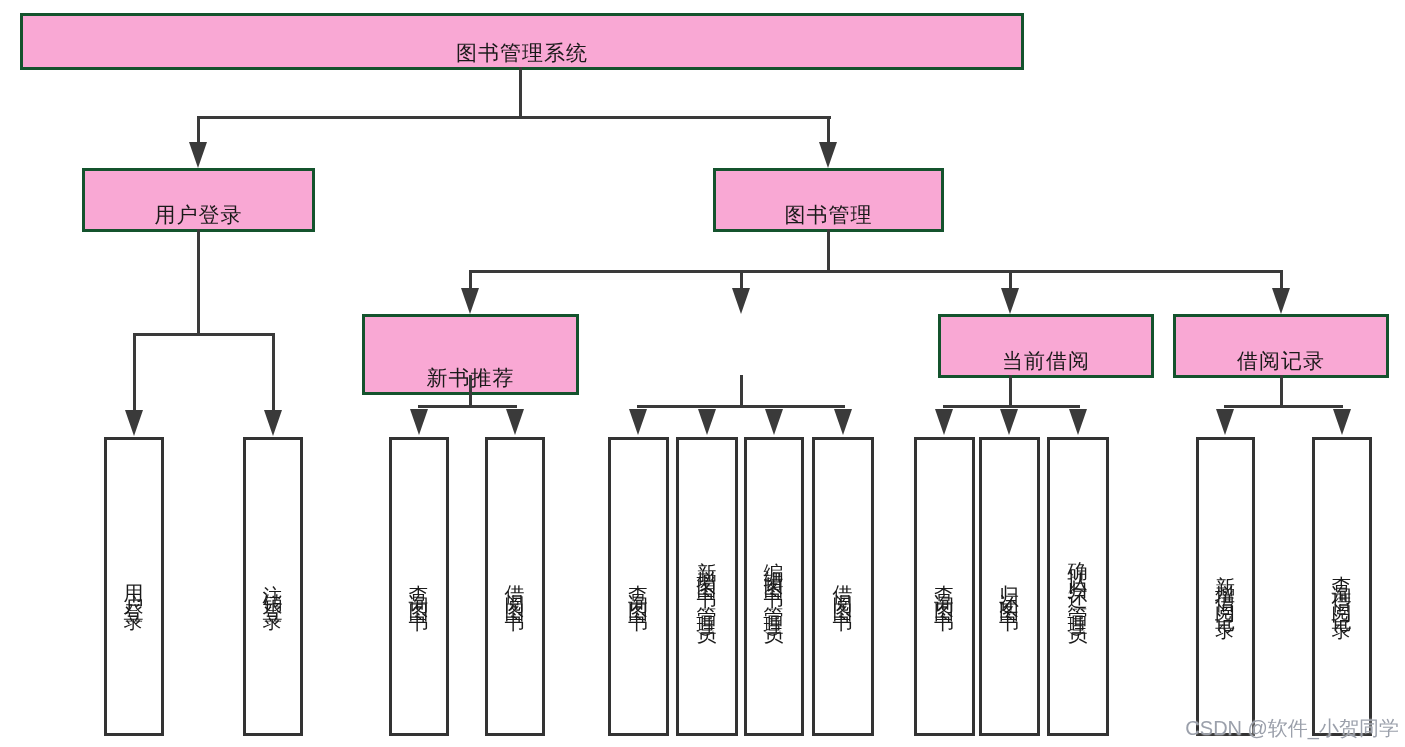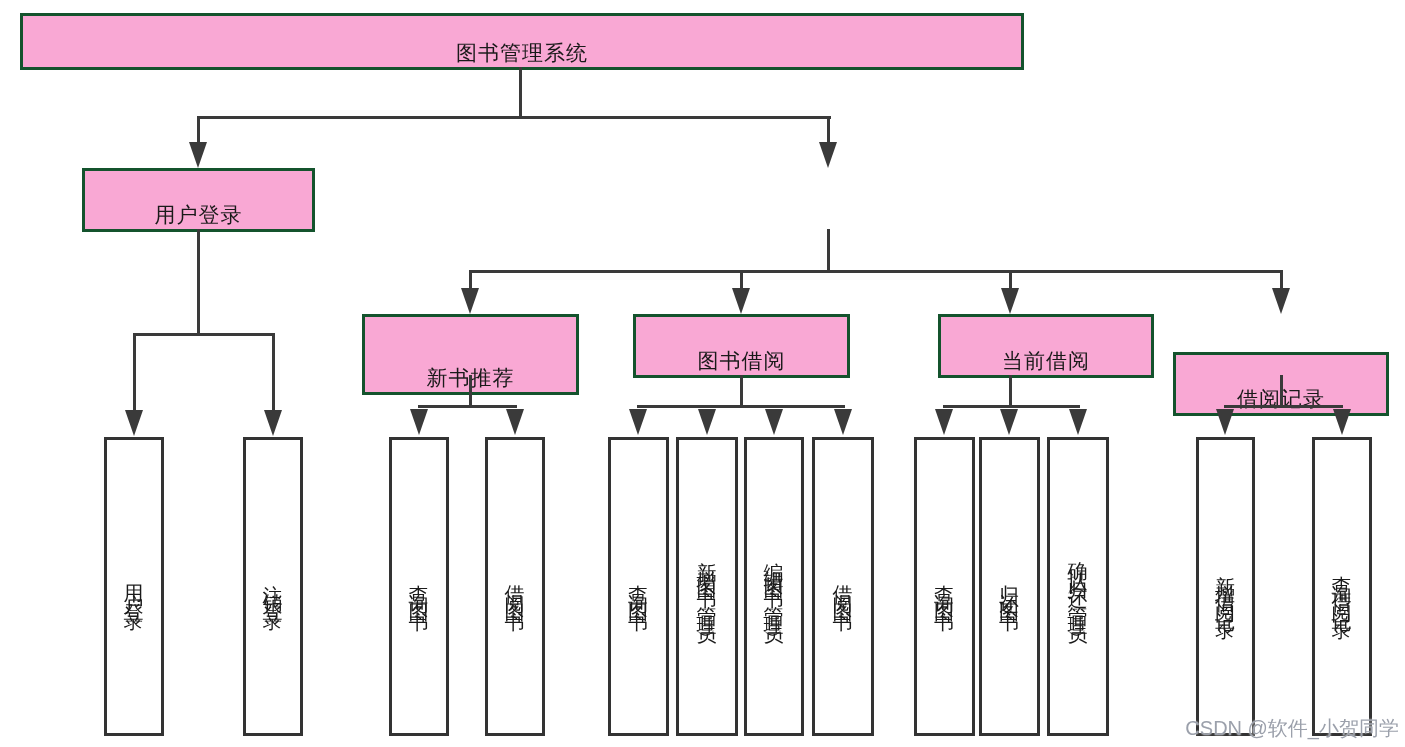--- a/index.html
+++ b/index.html
@@ -40,20 +40,23 @@
     <div class="h" style="left:197px; top:116px; width:634px;"></div>
     <div class="v" style="left:197px; top:116px; height:30px;"></div>
     <div class="v" style="left:827px; top:116px; height:30px;"></div>
     <div class="ar" style="left:189px; top:142px;"></div>
     <div class="ar" style="left:819px; top:142px;"></div>
   </div>
 
   <div class="bx" style="left:82px; top:168px; width:233px; height:64px;">
     <span>用户登录</span>
   </div>
+  <div class="bx" style="left:713px; top:168px; width:231px; height:64px;">
+    <span>图书管理</span>
+  </div>
 
   <div>
     <div class="v" style="left:197px; top:229px; height:106px;"></div>
     <div class="h" style="left:133px; top:333px; width:142px;"></div>
     <div class="v" style="left:133px; top:333px; height:80px;"></div>
     <div class="v" style="left:272px; top:333px; height:80px;"></div>
     <div class="ar" style="left:125px; top:410px;"></div>
     <div class="ar" style="left:264px; top:410px;"></div>
   </div>
 
@@ -66,27 +69,24 @@
     <div class="v" style="left:1280px; top:270px; height:21px;"></div>
     <div class="ar" style="left:461px; top:288px;"></div>
     <div class="ar" style="left:732px; top:288px;"></div>
     <div class="ar" style="left:1001px; top:288px;"></div>
     <div class="ar" style="left:1272px; top:288px;"></div>
   </div>
 
   <div class="bx" style="left:362px; top:314px; width:217px; height:81px;">
     <span>新书推荐</span>
   </div>
-  <div class="bx" style="left:633px; top:314px; width:217px; height:64px;">
-    <span>图书借阅</span>
-  </div>
   <div class="bx" style="left:902px; top:314px; width:216px; height:64px;margin-left:36px;">
     <span>当前借阅</span>
   </div>
-  <div class="bx" style="left:1173px; top:314px; width:216px; height:64px;margin-top:38px;">
+  <div class="bx" style="left:1173px; top:314px; width:216px; height:64px;">
     <span>借阅记录</span>
   </div>
 
   <div>
     <div class="v" style="left:469px; top:375px; height:33px;"></div>
     <div class="h" style="left:418px; top:405px; width:99px;"></div>
     <div class="ar" style="left:410px; top:409px;"></div>
     <div class="ar" style="left:506px; top:409px;"></div>
   </div>
 

